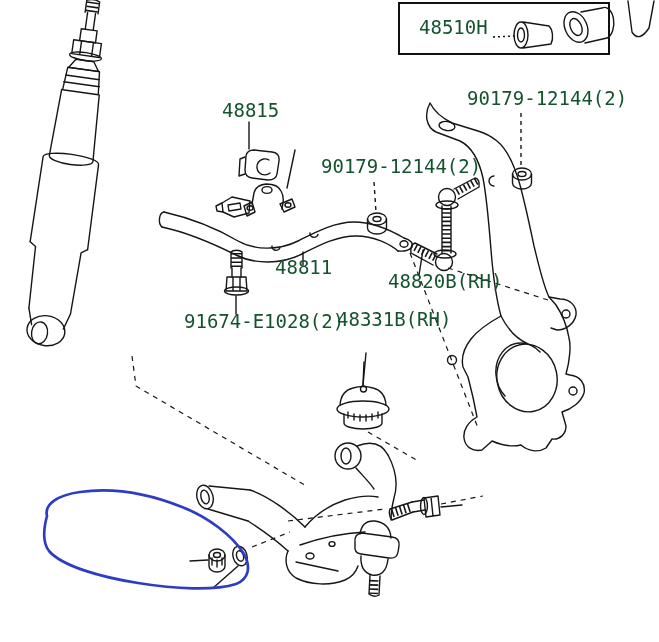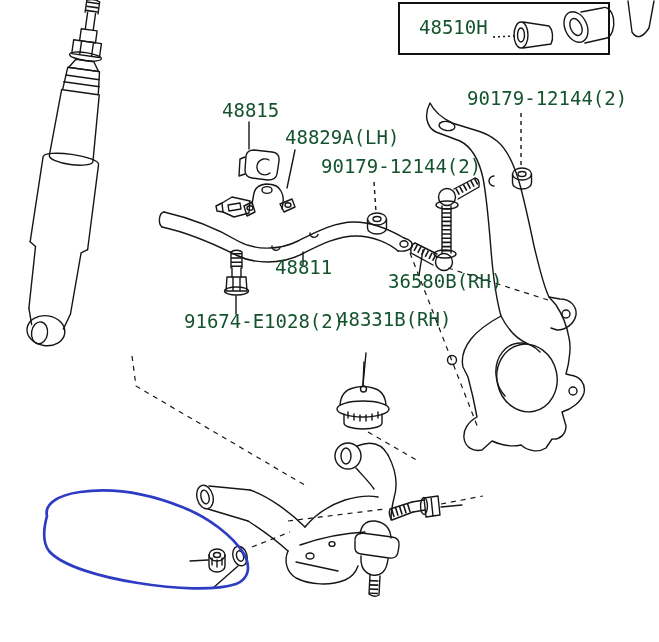--- a/index.html
+++ b/index.html
@@ -204,19 +204,18 @@
     <path class="constr" d="M441,504 L483,496"></path>
     <path class="constr" d="M368,432 L420,462"></path>
   </g>
 
   <path class="hl" d="M47,516 C44,504 58,495 80,492 C115,487 152,495 182,507 C208,517 233,536 244,554 C251,567 249,579 236,584 C214,591 175,589 138,583 C100,577 62,566 49,551 C42,542 44,527 47,516 Z" stroke="#2e3cc4"></path>
 </svg>
 
   <div class="lbl" style="left:419px;top:18px">48510H</div>
   <div class="lbl" style="left:467px;top:89px">90179-12144(2)</div>
   <div class="lbl" style="left:222px;top:101px">48815</div>
-  <div class="lbl" style="left:285px;top:128px">48829A(LH)</div>
   <div class="lbl" style="left:321px;top:157px">90179-12144(2)</div>
   <div class="lbl" style="left:275px;top:258px">48811</div>
-  <div class="lbl" style="left:388px;top:272px">36580B(RH)</div>
+  <div class="lbl" style="left:388px;top:272px">48820B(RH)</div>
   <div class="lbl" style="left:184px;top:312px">91674-E1028(2)</div>
   <div class="lbl" style="left:337px;top:310px">48331B(RH)</div>
 </div>
 
 </body></html>

